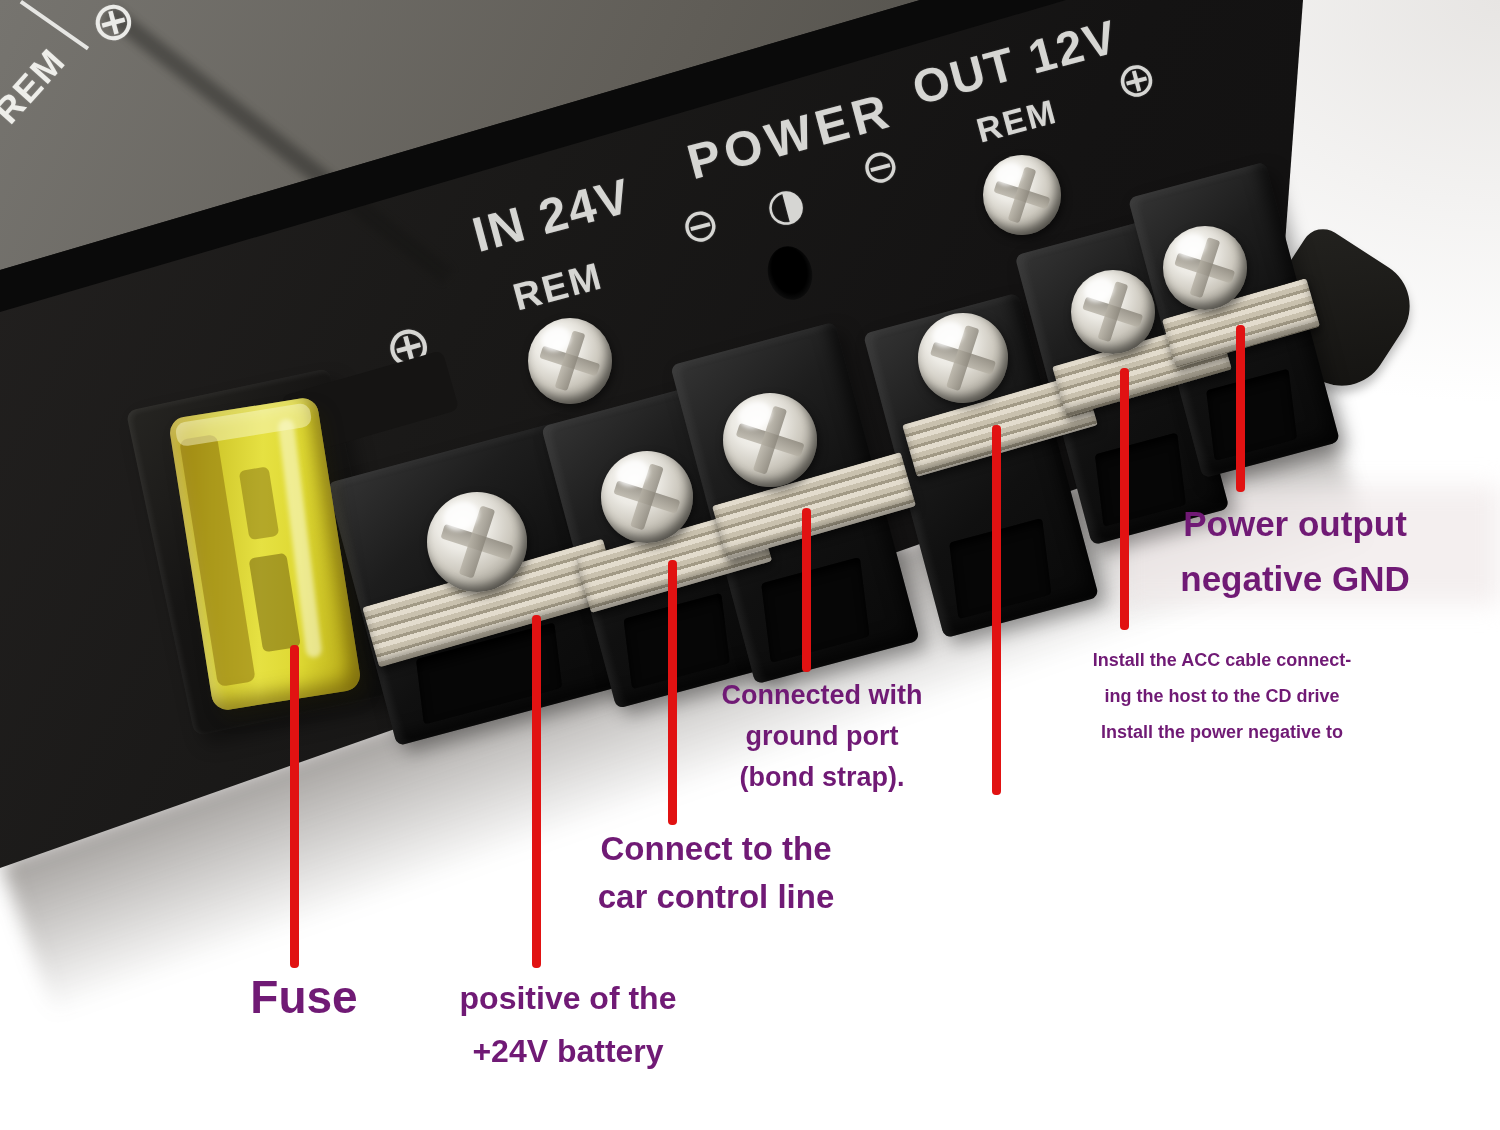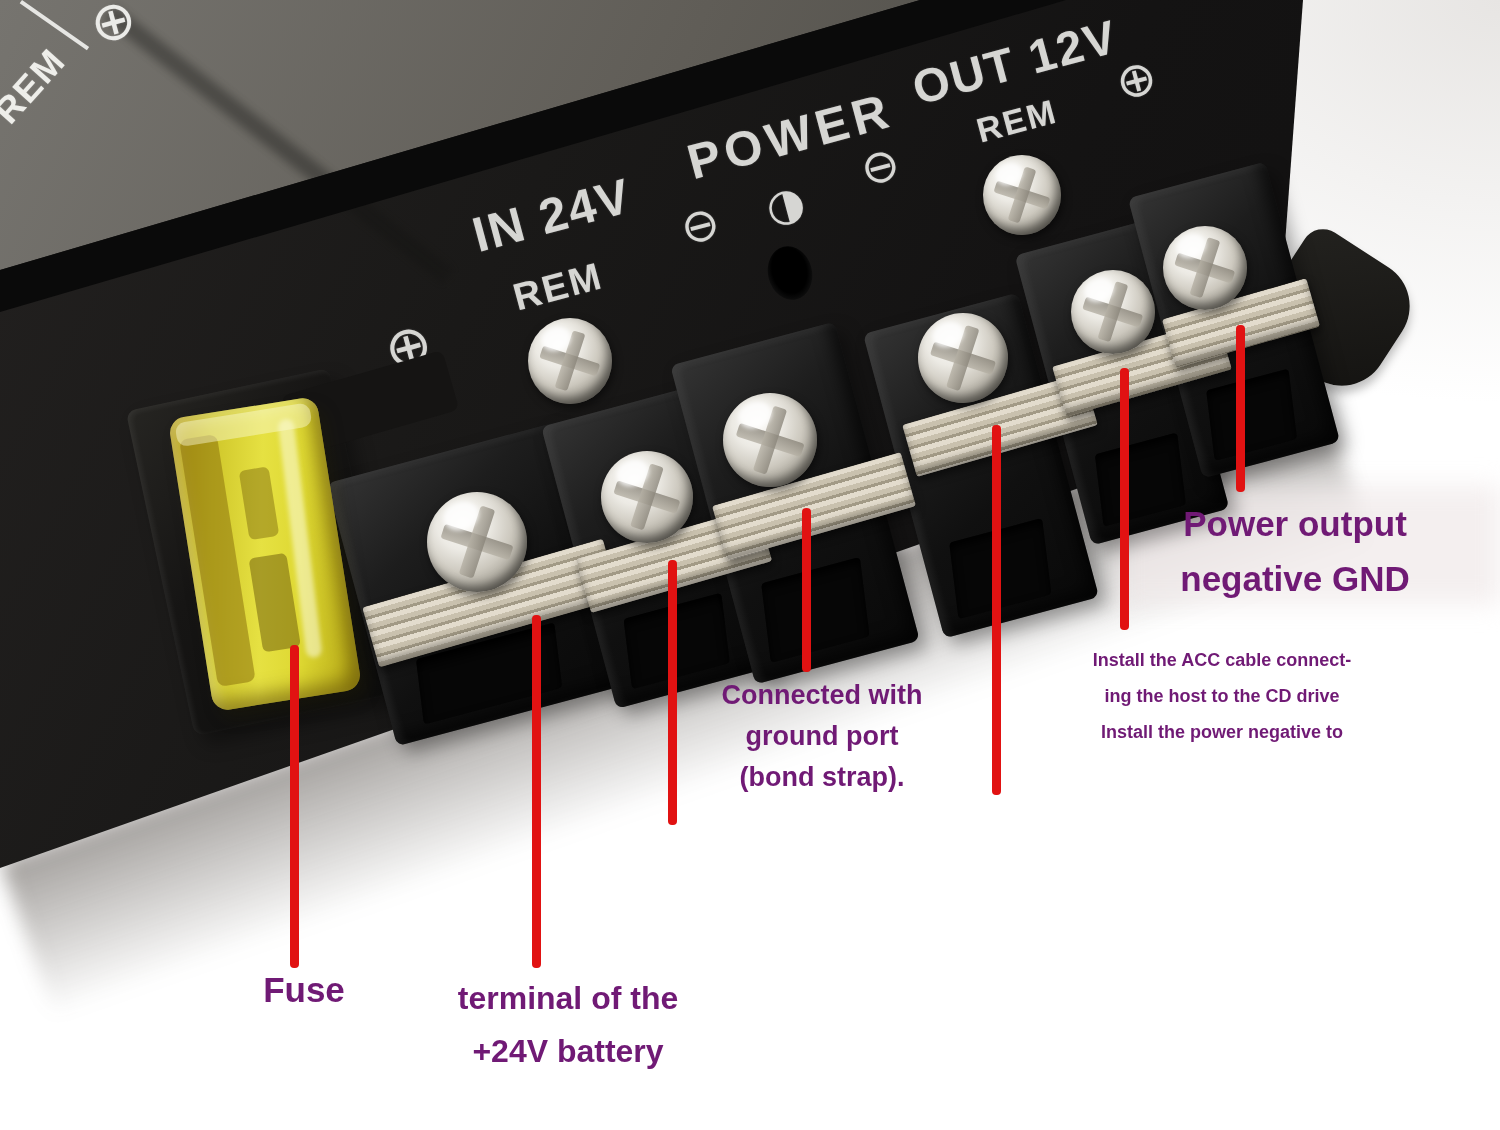--- a/index.html
+++ b/index.html
@@ -73,21 +73,21 @@
   .f-shade{left:8px;top:22px;width:38px;height:250px;border-radius:8px;background:rgba(140,115,12,.55);}
   .f-blade1{left:58px;top:150px;width:38px;height:95px;border-radius:6px;background:rgba(105,88,10,.5);}
   .f-blade2{left:62px;top:62px;width:30px;height:70px;border-radius:6px;background:rgba(120,100,12,.45);}
   .f-gloss{left:104px;top:18px;width:16px;height:240px;border-radius:8px;background:rgba(255,255,240,.5);
            filter:blur(2px);transform:rotate(2deg);}
   .f-cap{left:6px;top:5px;width:136px;height:24px;border-radius:10px;background:rgba(250,250,215,.45);}
   
   .rline{position:absolute;width:9px;z-index:8;background:#e11212;border-radius:4px;}
   .callout{position:absolute;z-index:9;transform:translateX(-50%);text-align:center;color:#701a75;
            font-weight:bold;white-space:nowrap;}
-  .cl-fuse{left:304px;top:970px;font-size:35px;}
+  .cl-fuse{left:304px;top:970px;font-size:46px;}
   .cl-battery{left:568px;top:972px;font-size:32px;line-height:53px;}
   .cl-control{left:716px;top:825px;font-size:33px;line-height:48px;}
   .cl-ground{left:822px;top:675px;font-size:27px;line-height:41px;}
   .cl-out12{left:1040px;top:797px;font-size:34px;}
   .cl-acc{left:1222px;top:634px;font-size:18px;line-height:36px;margin-top:8px;}
   .cl-gnd{left:1295px;top:496px;font-size:35px;line-height:55px;}
 </style>
 </head>
 <body>
 
@@ -204,22 +204,26 @@
   <div class="rline" style="left:668px;top:560px;height:265px;"></div>
   <div class="rline" style="left:802px;top:508px;height:164px;"></div>
   <div class="rline" style="left:992px;top:425px;height:370px;"></div>
   <div class="rline" style="left:1120px;top:368px;height:262px;"></div>
   <div class="rline" style="left:1236px;top:325px;height:167px;"></div>
 
   <div class="callout cl-fuse">
     <div>Fuse</div>
   </div>
   <div class="callout cl-battery">
-    <div>terminal of the</div>
+    <div>positive of the</div>
     <div>+24V battery</div>
+  </div>
+  <div class="callout cl-control">
+    <div>Connect to the</div>
+    <div>car control line</div>
   </div>
   <div class="callout cl-ground">
     <div>Connected with</div>
     <div>ground port</div>
     <div>(bond strap).</div>
   </div>
   <div class="callout cl-acc">
     <div>Install the ACC cable connect-</div>
     <div>ing the host to the CD drive</div>
     <div>Install the power negative to</div>

